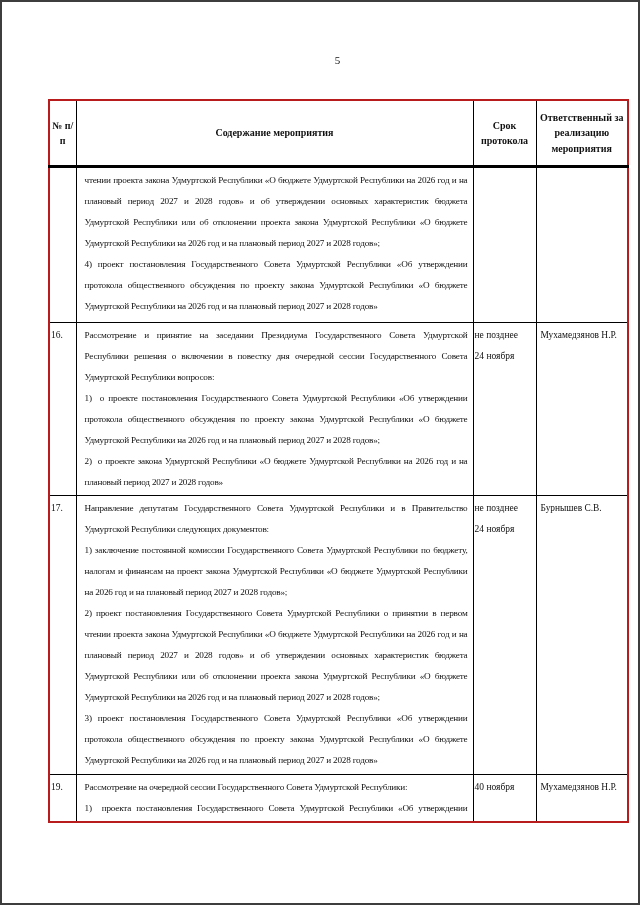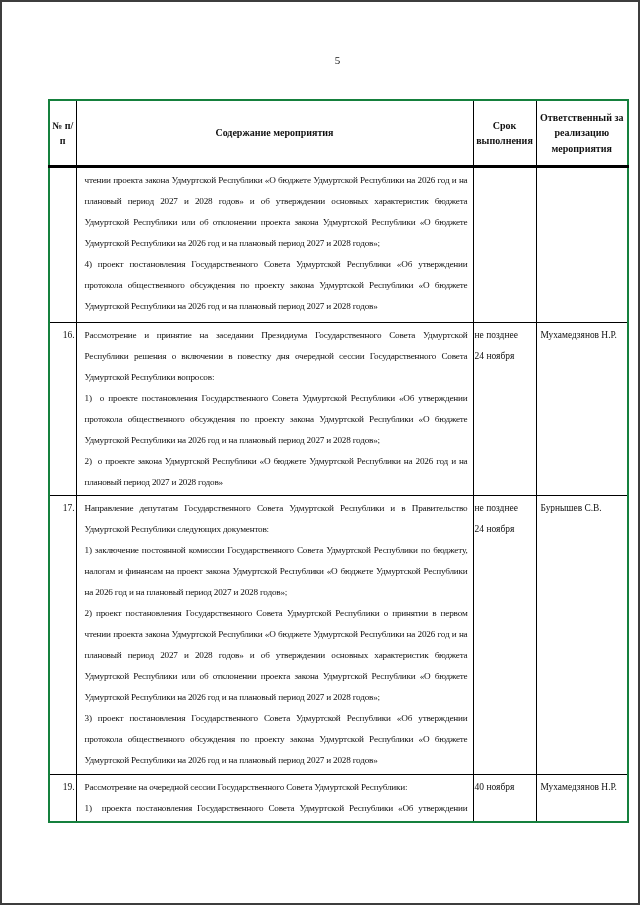--- a/index.html
+++ b/index.html
@@ -22,21 +22,21 @@
     text-align: center;
     font-size: 11px;
   }
   table.plan {
     position: absolute;
     left: 46px;
     top: 97px;
     width: 579px;
     border-collapse: collapse;
     table-layout: fixed;
-    border: 2px solid #15803d;
+    border: 2px solid #b91c1c;
   }
   col.c-num { width: 27px; }
   col.c-content { width: 397px; }
   col.c-deadline { width: 63px; }
   col.c-resp { width: 92px; }
   th {
     border: 1.5px solid #000;
     border-bottom: 3px solid #000;
     vertical-align: middle;
     text-align: center;
@@ -44,21 +44,21 @@
     font-size: 10px;
     line-height: 1.55;
     padding: 2px 1px;
     height: 60px;
   }
   td {
     border: 1.5px solid #000;
     vertical-align: top;
   }
   td.cell-num {
-    text-align: right;
+    text-align: left;
     font-size: 9.5px;
     line-height: 21px;
     padding-top: 2px;
   }
   td.cell-content { padding: 2px 5px 2px 8px; }
   td.cell-content p {
     margin: 0;
     font-size: 9.2px;
     letter-spacing: -0.2px;
     line-height: 21px;
@@ -90,21 +90,21 @@
     <colgroup>
       <col class="c-num">
         <col class="c-content">
         <col class="c-deadline">
         <col class="c-resp">
     </colgroup>
     <thead>
       <tr>
         <th>№ п/п</th>
         <th>Содержание мероприятия</th>
-        <th>Срок выполнения</th>
+        <th>Срок протокола</th>
         <th>Ответственный за реализацию мероприятия</th>
       </tr>
     </thead>
     <tbody id="plan-body">
         <tr>
           <td class="cell-num" style="height: 151px;"></td>
           <td class="cell-content">
             <p>чтении проекта закона Удмуртской Республики «О бюджете Удмуртской Республики на 2026 год и на плановый период 2027 и 2028 годов» и об утверждении основных характеристик бюджета Удмуртской Республики или об отклонении проекта закона Удмуртской Республики «О бюджете Удмуртской Республики на 2026 год и на плановый период 2027 и 2028 годов»;</p>
             <p>4) проект постановления Государственного Совета Удмуртской Республики «Об утверждении протокола общественного обсуждения по проекту закона Удмуртской Республики «О бюджете Удмуртской Республики на 2026 год и на плановый период 2027 и 2028 годов»</p>
           </td>

